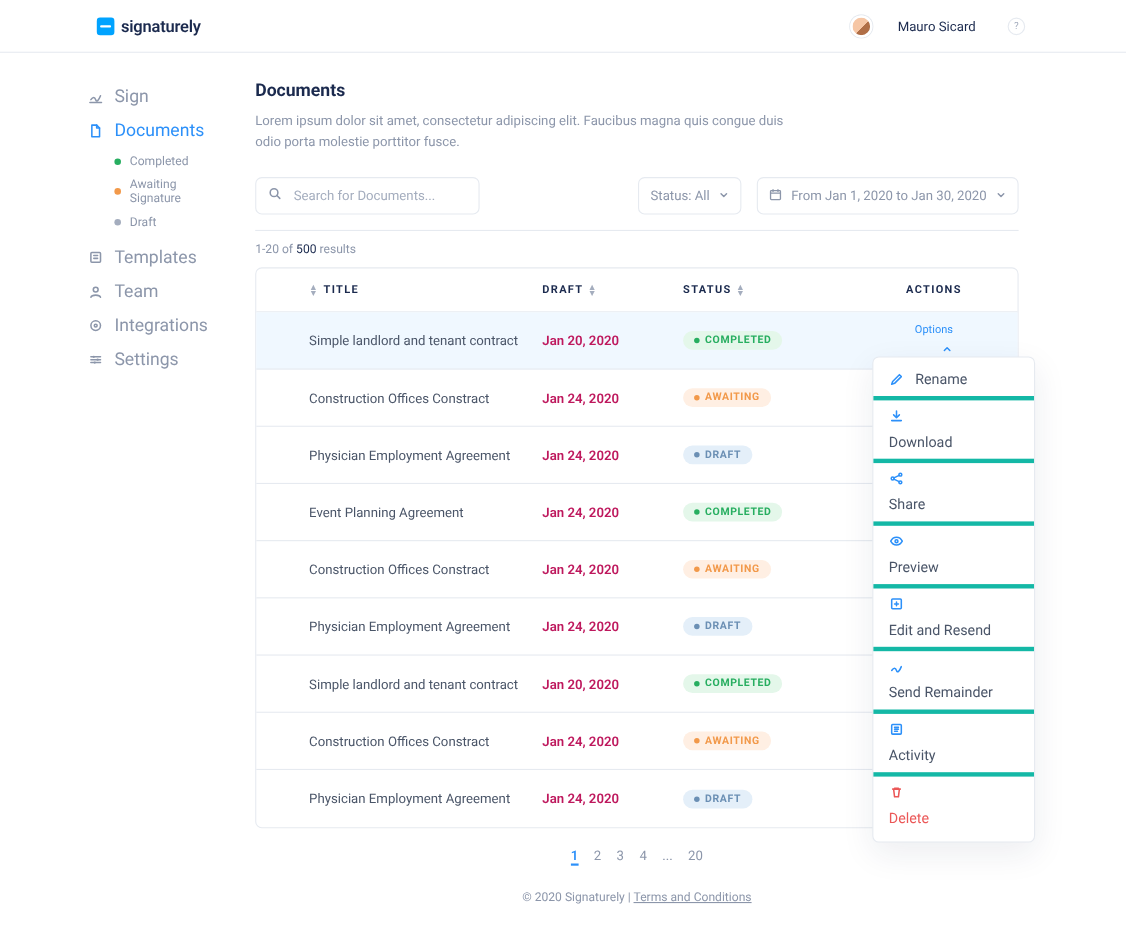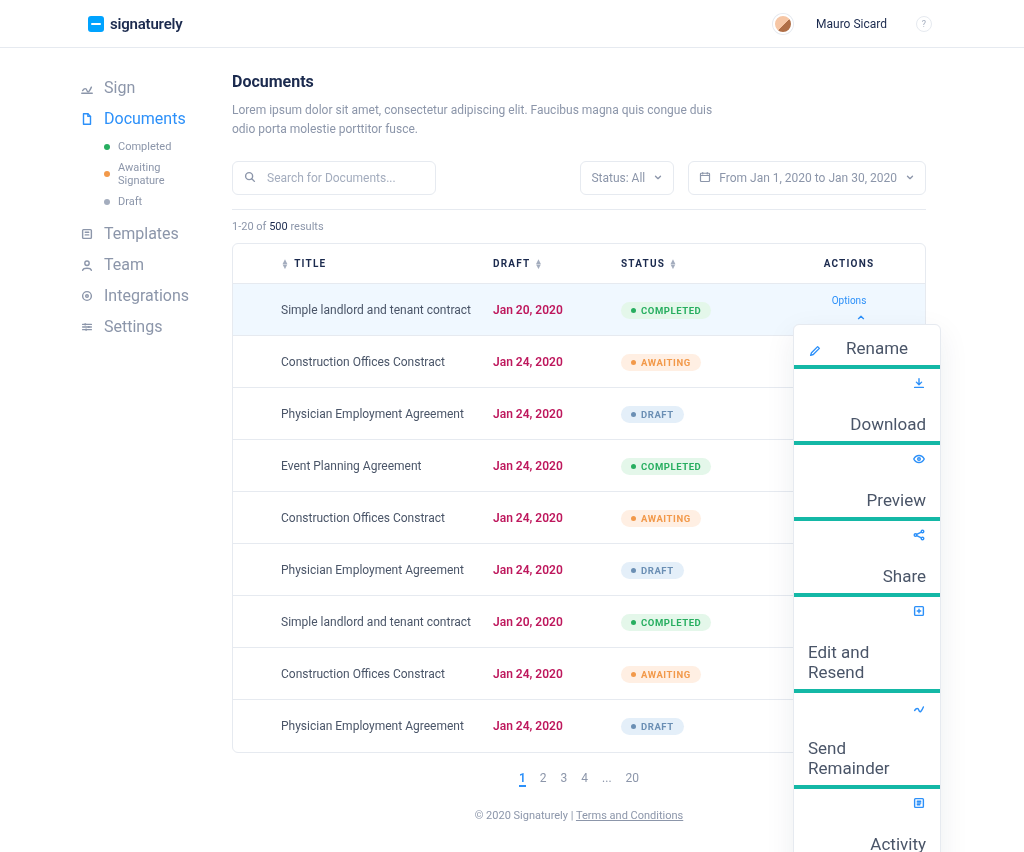--- a/index.html
+++ b/index.html
@@ -86,21 +86,21 @@
   .badge .bdot{width:5px;height:5px;border-radius:50%;}
   .badge.completed{background:var(--green-bg);color:var(--green);}
   .badge.completed .bdot{background:var(--green);}
   .badge.awaiting{background:var(--orange-bg);color:var(--orange);}
   .badge.awaiting .bdot{background:var(--orange);}
   .badge.draft{background:var(--blue-bg);color:var(--blue);}
   .badge.draft .bdot{background:var(--blue);}
 
   
   .dropdown{position:absolute;top:40px;right:-16px;width:148px;background:#fff;border:1px solid var(--border);border-radius:6px;box-shadow:0 10px 30px rgba(27,42,78,.08);padding:6px 0;z-index:50;}
-  .dd-item{display:flex;align-items:flex-end;gap:24px;padding:7px 14px;font-size:17px;color:#4A5568;cursor:pointer;}
+  .dd-item{display:flex;align-items:flex-start;gap:10px;padding:7px 14px;font-size:13px;color:#4A5568;cursor:pointer;}
   .dd-item + .dd-item{border-top:4px solid #14b8a6;flex-direction:column;}
   .dd-item.danger{color:var(--red);}
   .dd-item .ic16{width:14px;height:14px;flex:none;}
   .dd-item .ic16 svg{width:14px;height:14px;display:block;}
 
   
   .pagination{display:flex;gap:14px;justify-content:center;margin-top:18px;font-size:12px;color:var(--muted);}
   .pagination .pg{cursor:pointer;}
   .pagination .pg.active{color:var(--accent);border-bottom:2px solid var(--accent);font-weight:600;}
 
@@ -320,36 +320,36 @@
                   <span class="ic16" style="color:var(--accent)">
                     <svg viewBox="0 0 16 16">
                       <path d="M8 3v7M5 7l3 3 3-3M3 13h10"></path>
                     </svg>
                   </span>
                   <span>Download</span>
                 </div>
                 <div class="dd-item">
                   <span class="ic16" style="color:var(--accent)">
                     <svg viewBox="0 0 16 16">
-                      <path d="M2 8s2-4 6-4 6 4 6 4-2 4-6 4-6-4-6-4z"></path>
-                      <circle cx="8" cy="8" r="1.5"></circle>
-                    </svg>
-                  </span>
-                  <span>Preview</span>
-                </div>
-                <div class="dd-item">
-                  <span class="ic16" style="color:var(--accent)">
-                    <svg viewBox="0 0 16 16">
                       <circle cx="12" cy="4" r="1.5"></circle>
                       <circle cx="4" cy="8" r="1.5"></circle>
                       <circle cx="12" cy="12" r="1.5"></circle>
                       <path d="M5.3 7.3l5.4-2.6M5.3 8.7l5.4 2.6"></path>
                     </svg>
                   </span>
                   <span>Share</span>
+                </div>
+                <div class="dd-item">
+                  <span class="ic16" style="color:var(--accent)">
+                    <svg viewBox="0 0 16 16">
+                      <path d="M2 8s2-4 6-4 6 4 6 4-2 4-6 4-6-4-6-4z"></path>
+                      <circle cx="8" cy="8" r="1.5"></circle>
+                    </svg>
+                  </span>
+                  <span>Preview</span>
                 </div>
                 <div class="dd-item">
                   <span class="ic16" style="color:var(--accent)">
                     <svg viewBox="0 0 16 16">
                       <rect x="3" y="3" width="10" height="10" rx="1"></rect>
                       <path d="M6 8h4M8 6v4"></path>
                     </svg>
                   </span>
                   <span>Edit and Resend</span>
                 </div>

